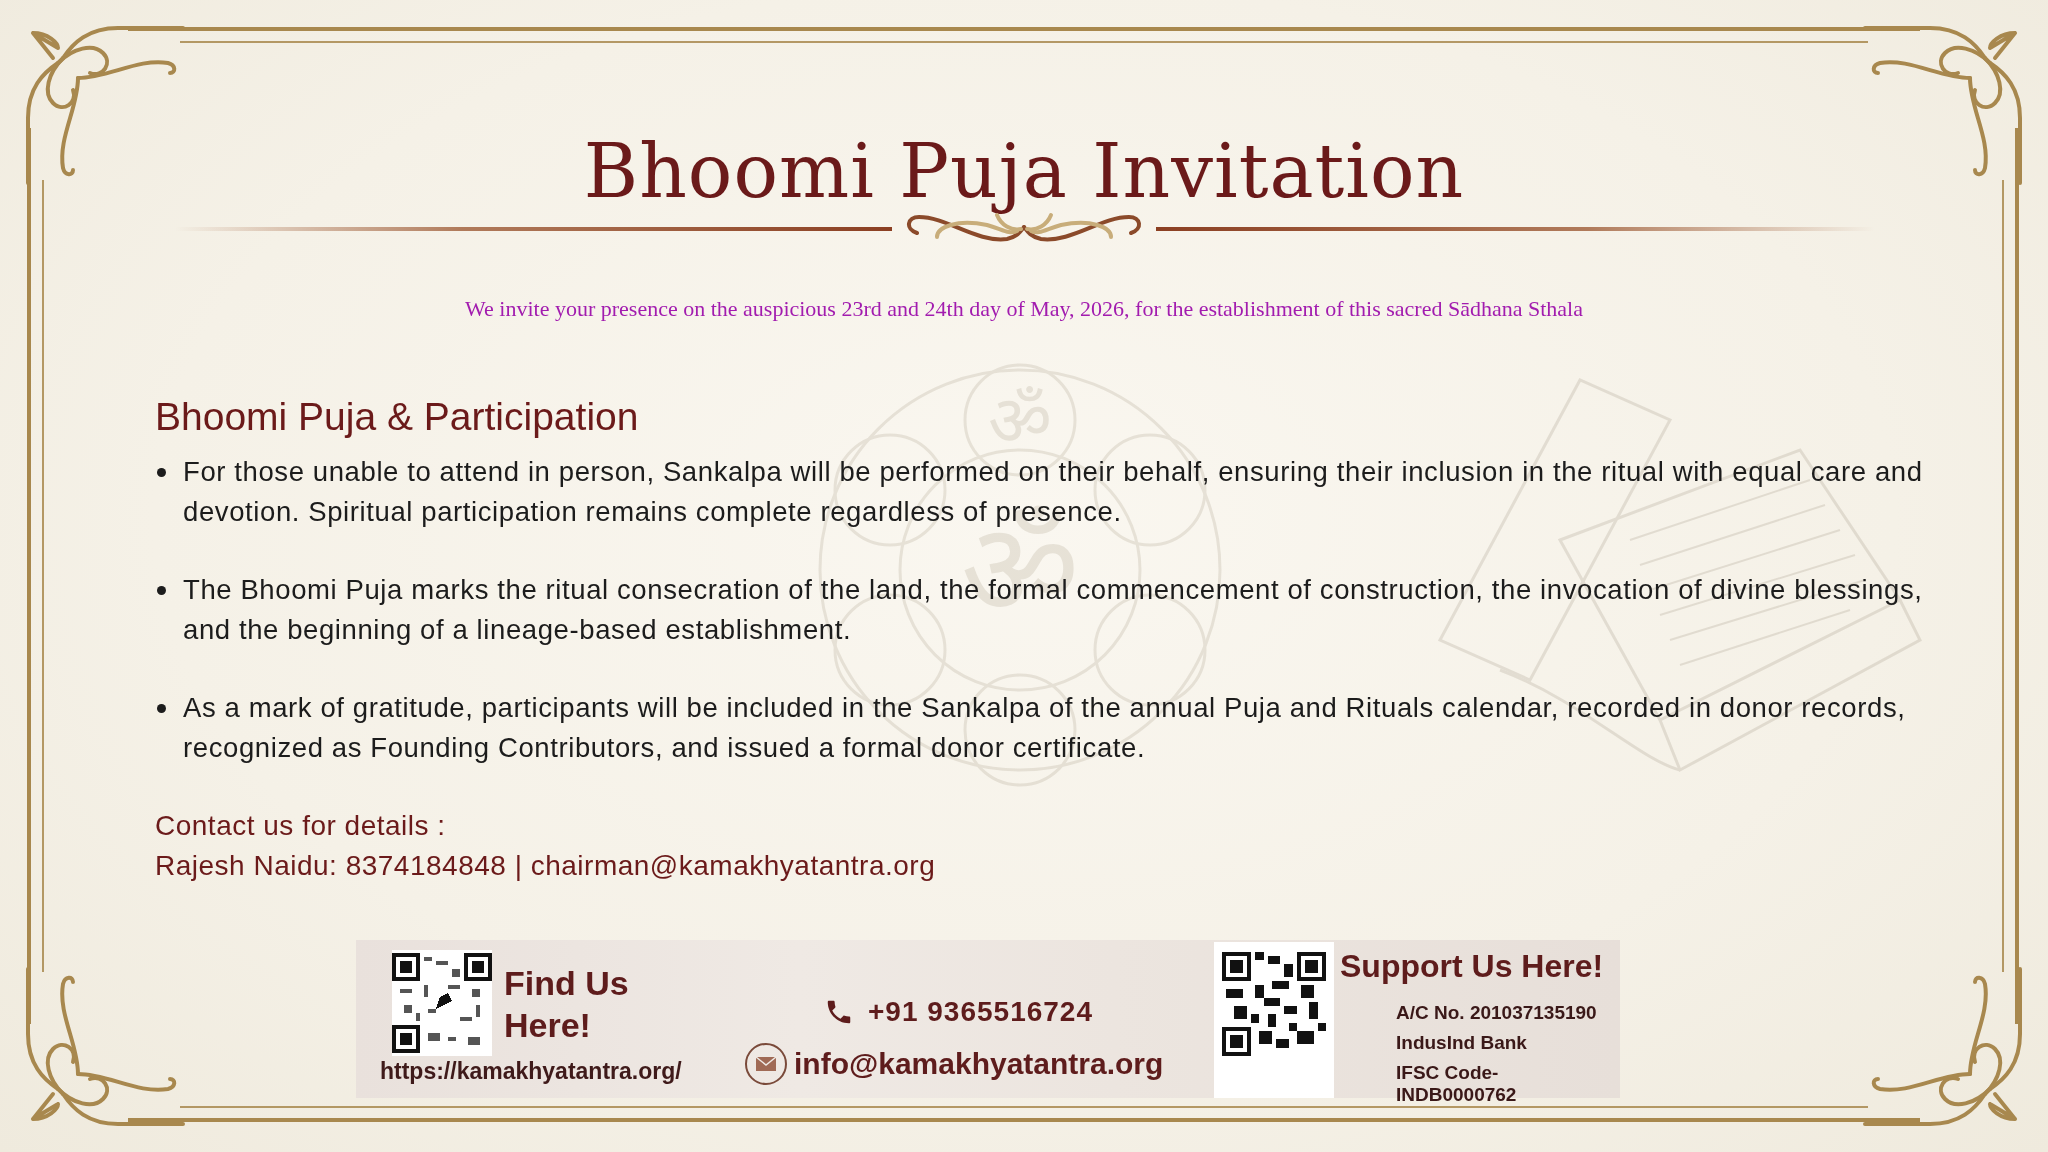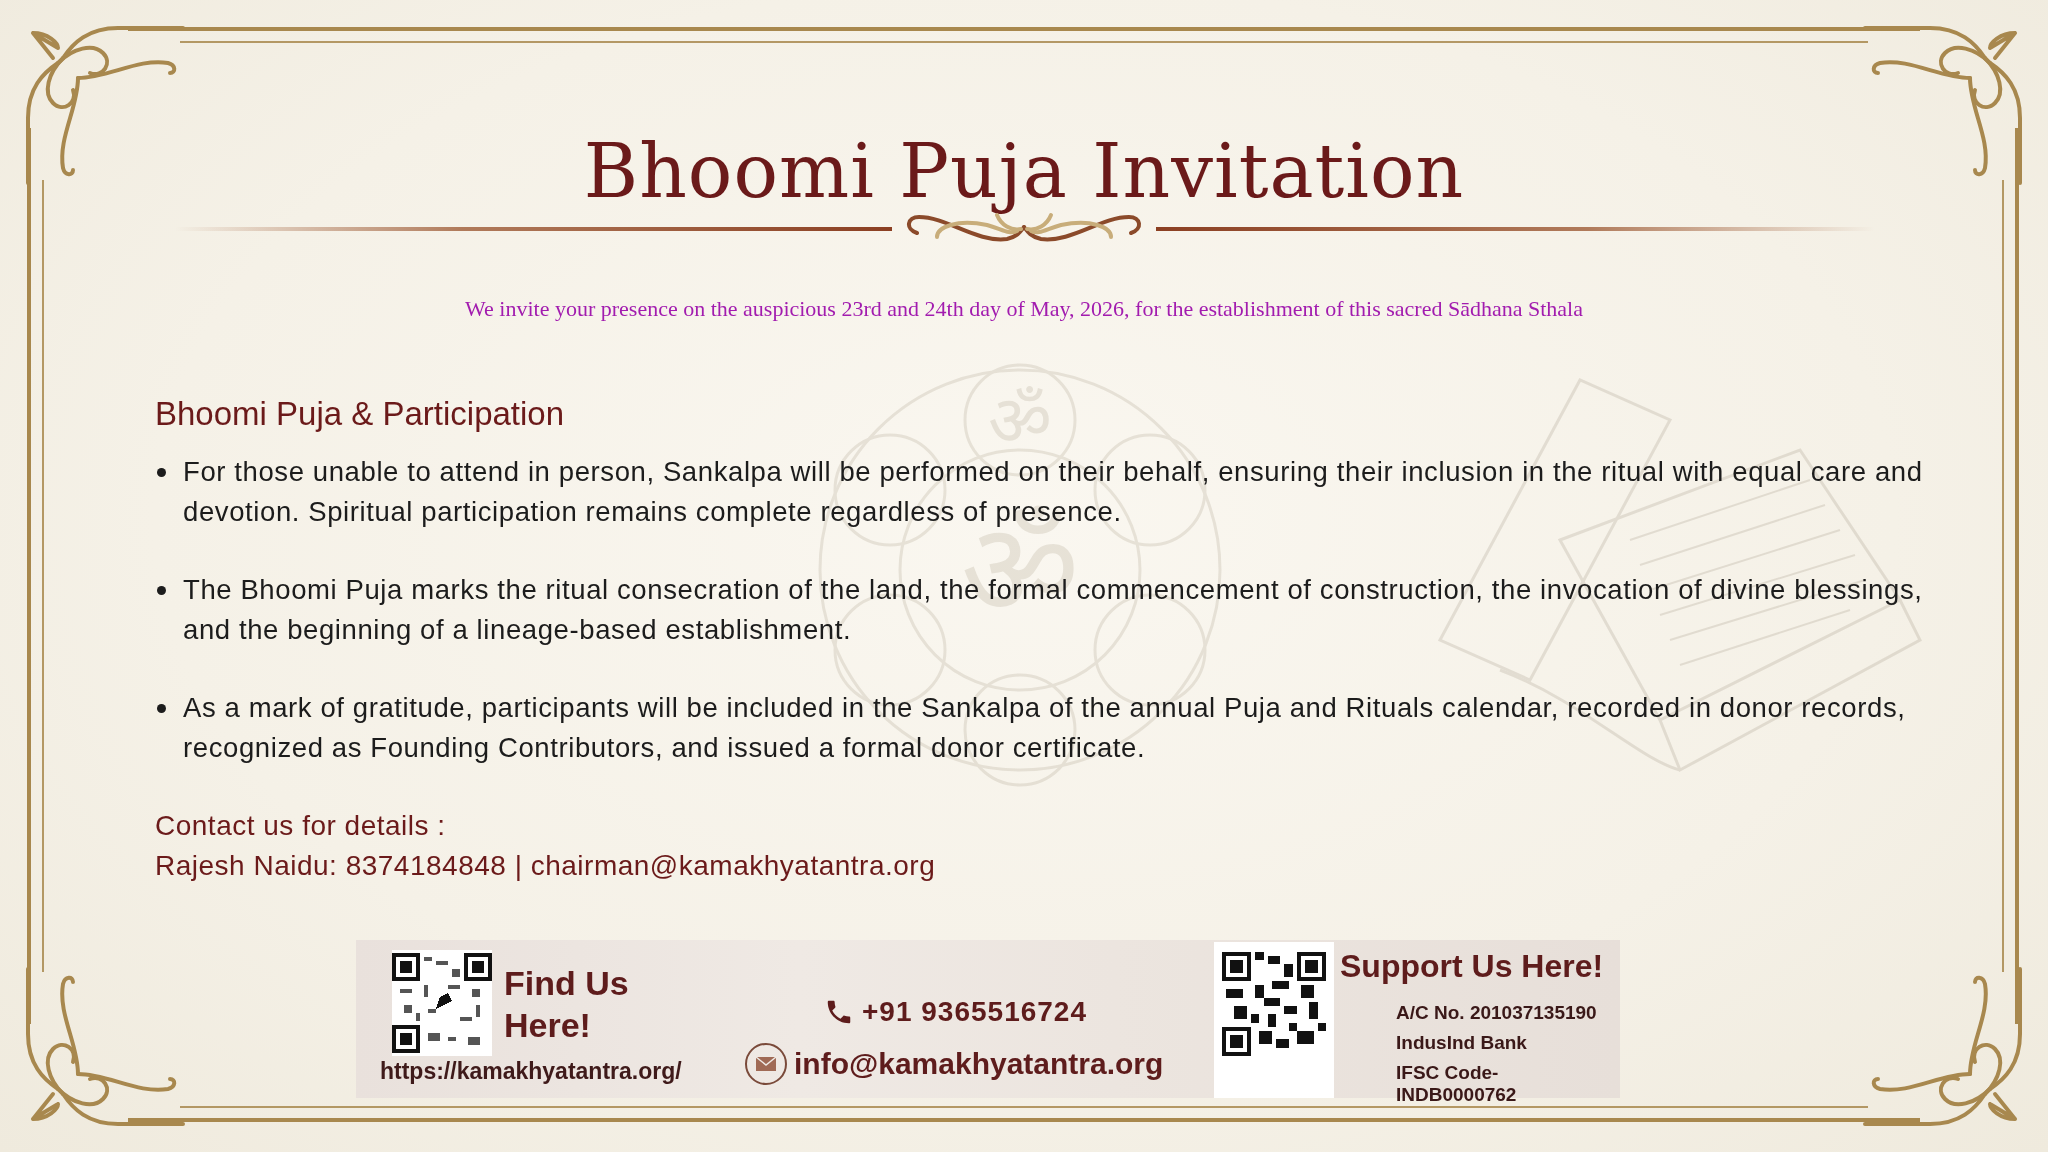--- a/index.html
+++ b/index.html
@@ -49,37 +49,37 @@
     position:absolute; left:981px; top:12px; width:719px; height:4px;
     background:linear-gradient(90deg, #8b3f22 0%, #b07a5a 60%, rgba(150,80,40,0) 100%);
   }
   .div-orn { position:absolute; left:722px; top:-6px; width:254px; height:40px; }
 
   .intro {
     position:absolute; left:300px; right:300px; top:262px; text-align:center;
     font-size:22px; line-height:50px; color:#a21caf;font-family:Liberation Serif, serif;
   }
   .section-heading {
-    position:absolute; left:155px; top:395px; font-size:33px; color:#6b1a1a;
+    position:absolute; left:155px; top:395px; font-size:39px; color:#6b1a1a;
   }
   .bullets { position:absolute; left:155px; top:452px; width:1780px; margin:0; padding:0; list-style:none; }
   .bullet { position:relative; padding-left:28px; font-size:27.5px; line-height:40px; color:#1c1c1c; margin-bottom:38px; letter-spacing:0.6px; }
   .bullet-dot { position:absolute; left:2px; top:16px; width:9px; height:9px; border-radius:50%; background:#1c1c1c; }
   .contact { position:absolute; left:155px; top:806px; font-size:28px; line-height:40px; color:#6b1a1a; letter-spacing:0.5px; }
 
   .banner {
     position:absolute; left:356px; top:940px; width:1264px; height:158px;
     background:linear-gradient(90deg, #e9e1dc 0%, #efe9e4 35%, #ece5df 60%, #e7dfd9 100%);
   }
   .qr { position:absolute; background:#fff; }
   .qr svg { width:100%; height:100%; }
   .qr-find { left:36px; top:10px; width:100px; height:106px; }
   .find-title { position:absolute; left:148px; top:22px; font-size:34px; line-height:42px; font-weight:bold; color:#5e1c1c; }
   .find-url { position:absolute; left:24px; top:118px; font-size:23px; font-weight:bold; color:#3f1a1a; }
-  .phone-row { position:absolute; left:468px; top:56px; display:flex; align-items:center; gap:8px; font-size:28px; font-weight:bold; color:#5e1c1c; letter-spacing:1px; }
+  .phone-row { position:absolute; left:468px; top:56px; display:flex; align-items:center; gap:14px; font-size:28px; font-weight:bold; color:#5e1c1c; letter-spacing:1px; }
   .phone-icon { width:30px; height:30px; }
   .email-row { position:absolute; left:388px; top:102px; display:flex; align-items:center; gap:6px; font-size:30px; font-weight:bold; color:#5e1c1c; }
   .email-icon { width:44px; height:44px; }
   .support-white { position:absolute; left:858px; top:2px; width:120px; height:156px; background:#fff; }
   .qr-support { left:866px; top:8px; width:104px; height:112px; }
   .support-title { position:absolute; left:984px; top:8px; font-size:32px; font-weight:bold; color:#5e1c1c; }
   .support-line { position:absolute; left:1040px; font-size:19px; font-weight:bold; color:#3a1818; }
   .s1 { top:62px; } .s2 { top:92px; } .s3 { top:122px; }
 </style>
 </head>

